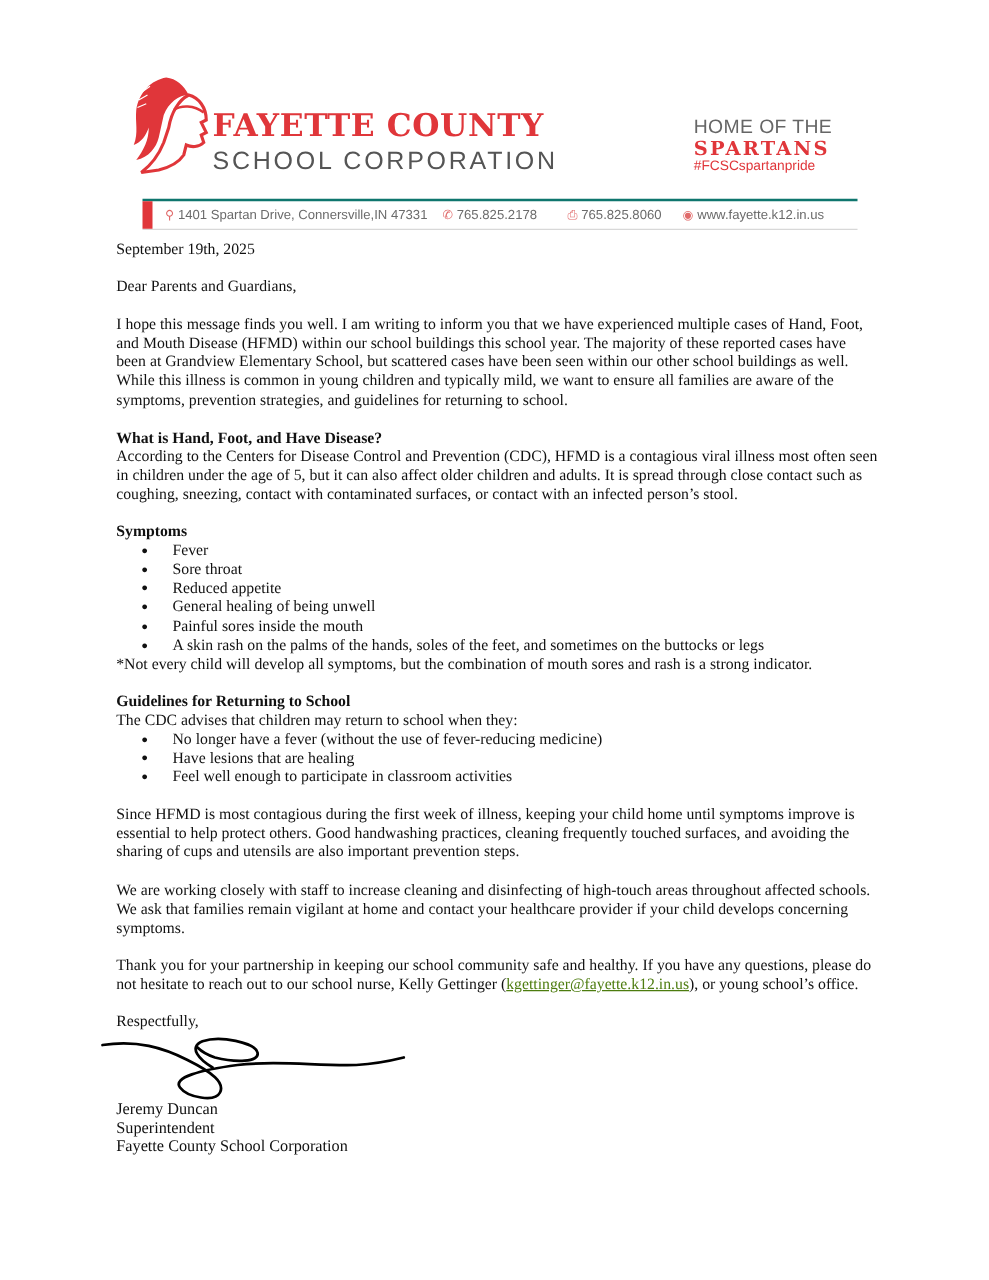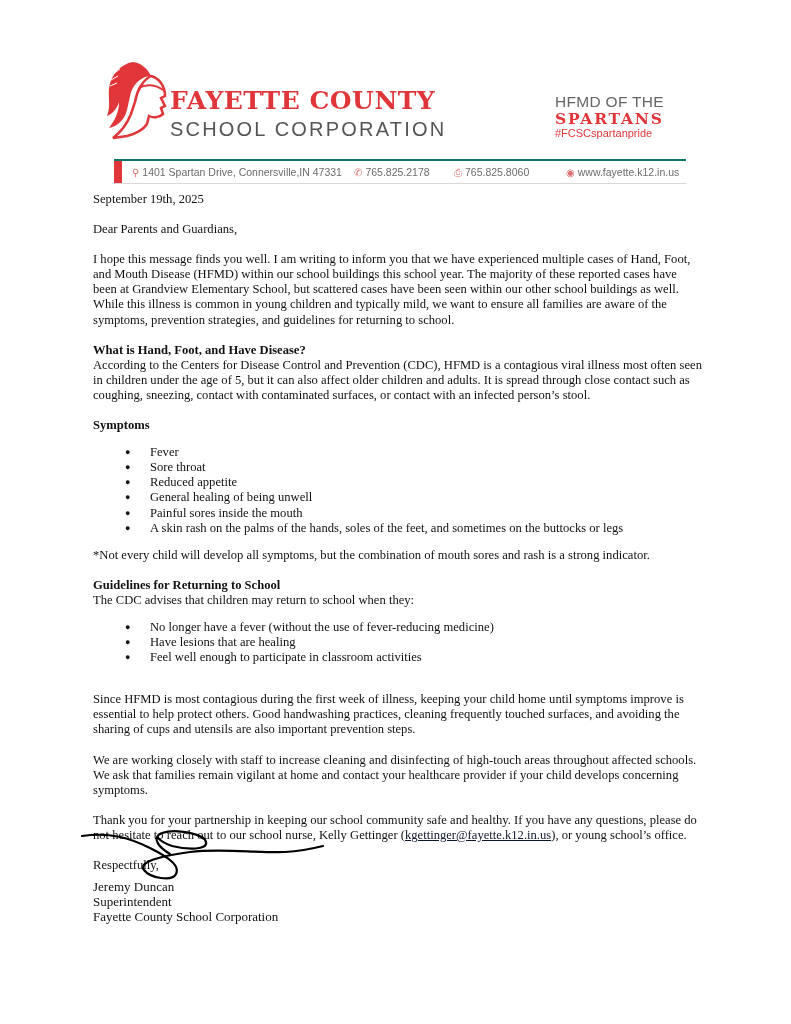--- a/index.html
+++ b/index.html
@@ -27,55 +27,55 @@
       position: absolute; left: 114px; top: 159px; width: 572px; height: 22px;
       border-top: 2px solid #0f766e; border-bottom: 1px solid #d8d8d8;
       font-family: "Liberation Sans", sans-serif; font-size: 10.5px; color: #6b6b6b;
     }
     .contact-bar .accent { position: absolute; left: 0; top: 0; width: 8px; height: 22px; background: #e0363a; }
     .contact-item { position: absolute; top: 5px; white-space: nowrap; }
     .contact-item .ic { color: #e06a6a; font-size: 10px; margin-right: 3px; }
     .ci-addr { left: 18px; }
     .ci-phone { left: 240px; }
     .ci-fax { left: 340px; }
-    .ci-web { left: 452px; }
+    .ci-web { left: 432px; }
 
     
     .letter {
       position: absolute; left: 93px; top: 192px; width: 610px;
       font-family: "Liberation Serif", "DejaVu Serif", serif; font-size: 12.6px; line-height: 15.1px; color: #111111;
     }
     .letter p { margin: 0; }
     .gap { height: 15px; }
     .heading { font-weight: bold; }
-    .bul { list-style: none; margin: 12px; padding: 0; }
+    .bul { list-style: none; margin: 0; padding: 0; }
     .bul li { position: relative; padding-left: 45px; }
     .bul li::before { content: "\25CF"; position: absolute; left: 20px; top: 0; font-size: 9px; }
-    .email { color: #0f172a; text-decoration: underline; margin-top: 17px; }
+    .email { color: #4d7c0f; text-decoration: underline; margin-top: 17px; }
 
     .sig { position: absolute; left: 80px; top: 828px; width: 245px; height: 55px; }
     .sigblock { position: absolute; left: 93px; top: 879px; font-family: "Liberation Serif", "DejaVu Serif", serif; font-size: 13px; line-height: 15.1px; color: #111; }
   </style>
 </head>
 <body>
 
 <div class="page">
 
   <svg class="logo" viewBox="0 0 72 82">
     <path d="M30 4 C18 6 8 16 6 30 C5 40 8 48 4 58 C10 56 14 50 16 44 C16 54 12 62 6 70 C16 68 22 60 24 52 L28 34 C32 24 40 18 48 18 C44 10 38 5 30 4 Z" fill="#e0363a"></path>
     <path d="M48 18 C56 20 62 28 62 38 L58 40 L62 48 L58 50 L60 56 C56 60 50 60 46 58 L44 66 C40 72 32 76 24 78 L10 80 C18 74 24 66 28 56 L32 44 C34 32 40 22 48 18 Z" fill="none" stroke="#e0363a" stroke-width="2.5"></path>
     <path d="M36 30 C42 26 52 26 60 32" fill="none" stroke="#e0363a" stroke-width="2"></path>
     <path d="M14 10 L20 6 M10 16 L17 11 M8 22 L15 18 M7 28 L14 25" stroke="#ffffff" stroke-width="1"></path>
   </svg>
 
   <div class="brand-name">FAYETTE COUNTY</div>
   <div class="brand-sub">SCHOOL CORPORATION</div>
 
   <div class="tagline">
-    <div class="tag-home">HFMD OF THE</div>
+    <div class="tag-home">HOME OF THE</div>
     <div class="tag-spartans">SPARTANS</div>
     <div class="tag-hash">#FCSCspartanpride</div>
   </div>
 
   <div class="contact-bar">
     <div class="accent"></div>
     <span class="contact-item ci-addr">
       <span class="ic">⚲</span><span>1401 Spartan Drive, Connersville,IN 47331</span>
     </span>
     <span class="contact-item ci-phone">

